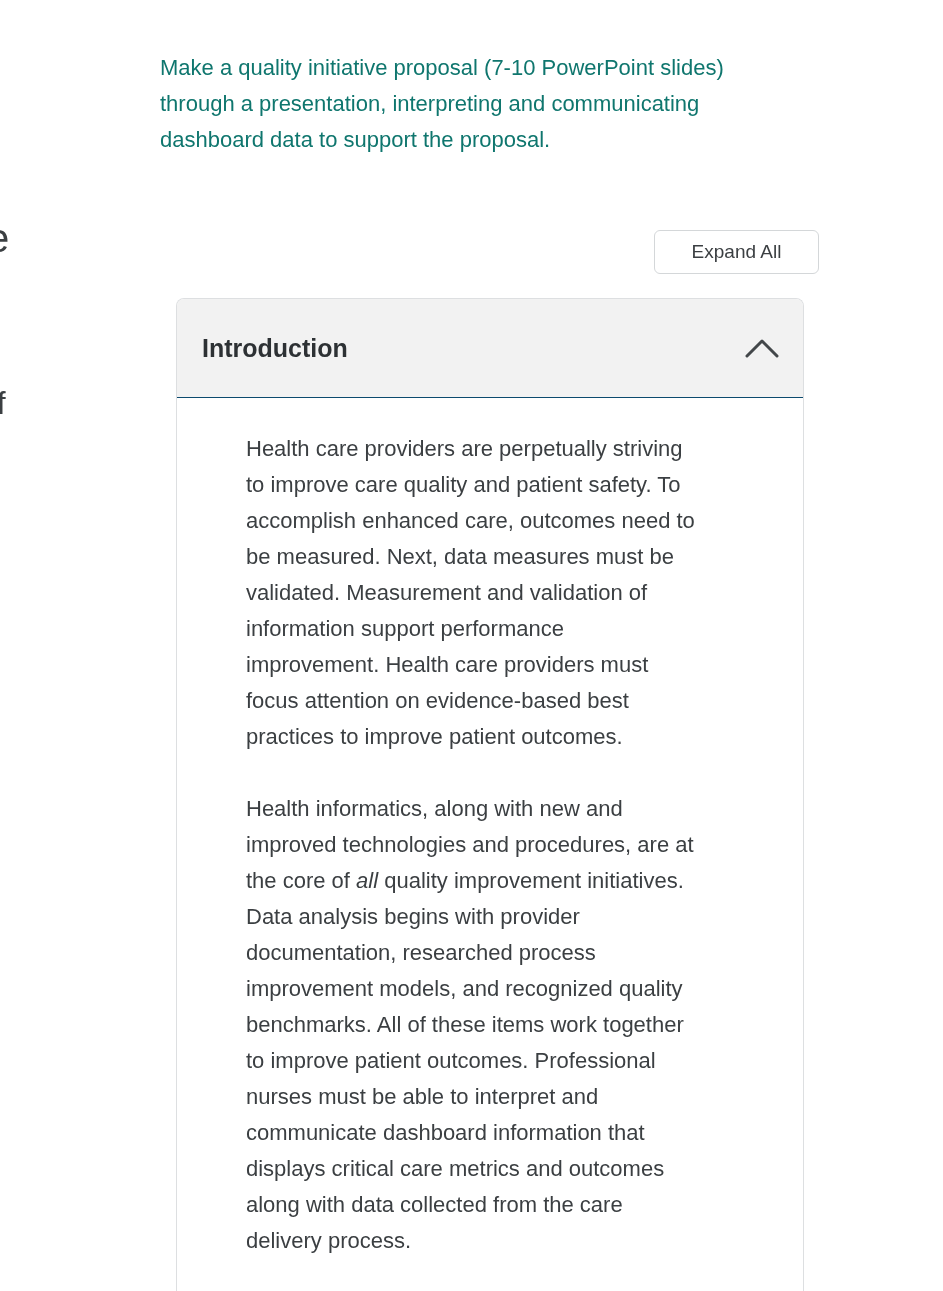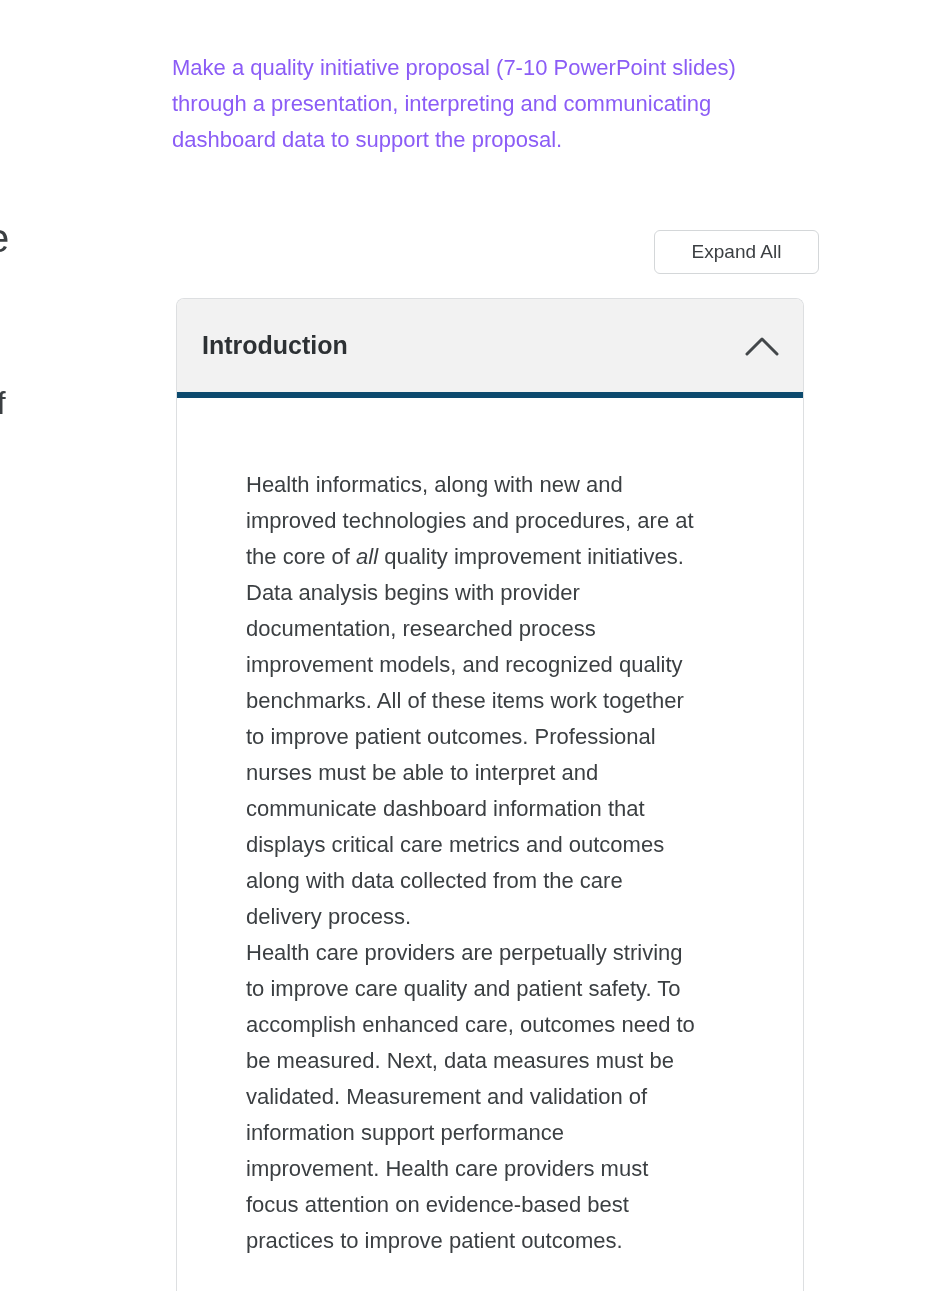--- a/index.html
+++ b/index.html
@@ -30,25 +30,25 @@
   }
   .frag-f {
     left: -3px;
     top: 388px;
     font-size: 31px;
   }
 
   
   .description {
     position: absolute;
-    left: 172px;
+    left: 160px;
     top: 50px;
     font-size: 22px;
     line-height: 36px;
-    color: #8b5cf6;
+    color: #0f766e;
   }
 
   
   .expand-all {
     position: absolute;
     left: 654px;
     top: 230px;
     width: 165px;
     height: 44px;
     background: #ffffff;
@@ -70,21 +70,21 @@
     box-sizing: border-box;
     border: 1px solid #dddfe1;
     border-bottom: none;
     border-radius: 8px 8px 0 0;
     background: #ffffff;
   }
   .accordion-header {
     box-sizing: border-box;
     height: 99px;
     background: #f2f2f2;
-    border-bottom: 6px solid #0c4a6e;
+    border-bottom: 1px solid #0c4a6e;
     border-radius: 7px 7px 0 0;
     display: flex;
     align-items: center;
     justify-content: space-between;
     padding: 0 24px 0 25px;
     cursor: pointer;
   }
   .accordion-title {
     margin: 0;
     font-size: 25px;
@@ -121,38 +121,38 @@
   <section class="accordion">
     <div class="accordion-header">
       <h2 class="accordion-title">Introduction</h2>
       <span class="chev">
           <svg width="34" height="22" viewBox="0 0 34 22" aria-hidden="true">
             <polyline points="2,19 17,4 32,19" fill="none" stroke="#43474a" stroke-width="3" stroke-linecap="round" stroke-linejoin="round"></polyline>
           </svg>
         </span>
     </div>
     <div class="accordion-body">
+        <p class="para pre">Health care providers are perpetually striving
+to improve care quality and patient safety. To
+accomplish enhanced care, outcomes need to
+be measured. Next, data measures must be
+validated. Measurement and validation of
+information support performance
+improvement. Health care providers must
+focus attention on evidence-based best
+practices to improve patient outcomes.</p>
         <p class="para para2 pre"><span>Health informatics, along with new and
 improved technologies and procedures, are at
 the core of </span><em>all</em><span> quality improvement initiatives.
 Data analysis begins with provider
 documentation, researched process
 improvement models, and recognized quality
 benchmarks. All of these items work together
 to improve patient outcomes. Professional
 nurses must be able to interpret and
 communicate dashboard information that
 displays critical care metrics and outcomes
 along with data collected from the care
 delivery process.</span></p>
-        <p class="para pre">Health care providers are perpetually striving
-to improve care quality and patient safety. To
-accomplish enhanced care, outcomes need to
-be measured. Next, data measures must be
-validated. Measurement and validation of
-information support performance
-improvement. Health care providers must
-focus attention on evidence-based best
-practices to improve patient outcomes.</p>
       </div>
   </section>
 
 </div>
 
 </body></html>

